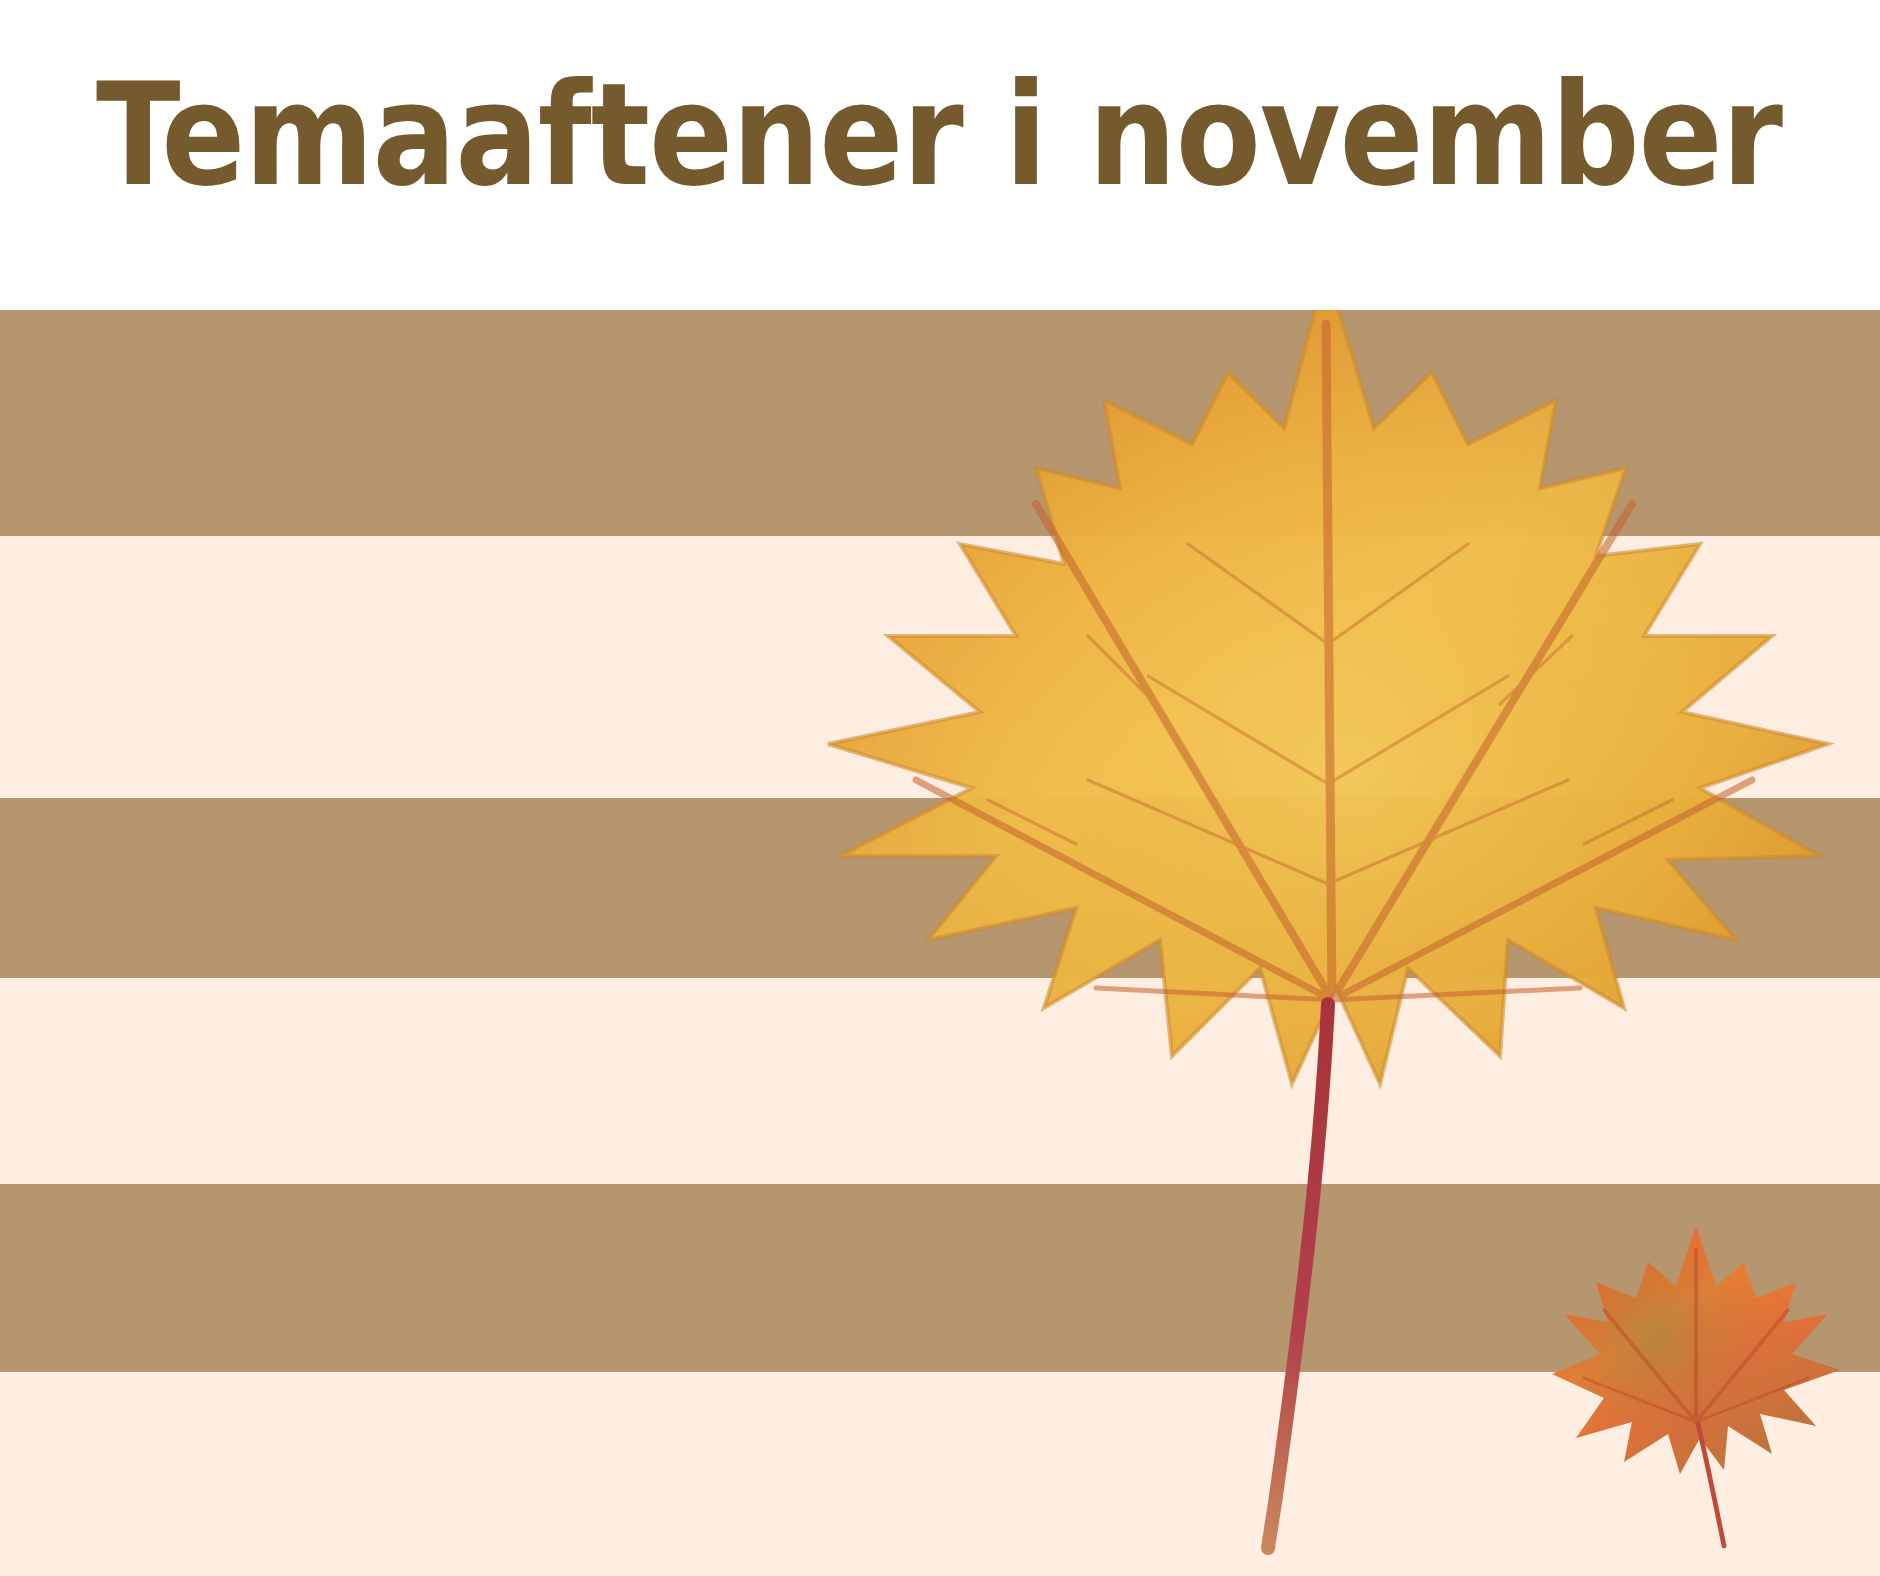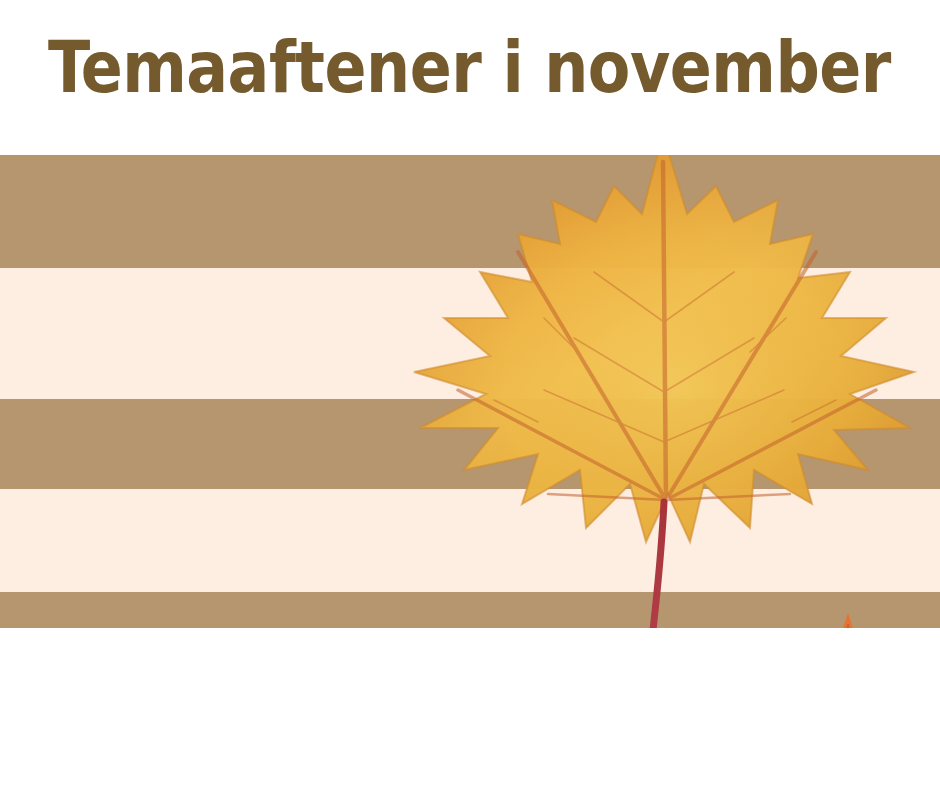--- a/index.html
+++ b/index.html
@@ -9,21 +9,21 @@
   }
   body {
     width: 940px;
     height: 788px;
     font-family: "Liberation Sans", sans-serif;
     overflow: hidden;
   }
   #poster {
     position: relative;
     width: 940px;
-    height: 628px;
+    height: 788px;
     background: #c2410c;
     overflow: hidden;
   }
 
   
   #title-area {
     position: absolute;
     left: 0; top: 0;
     width: 940px;
     height: 155px;

